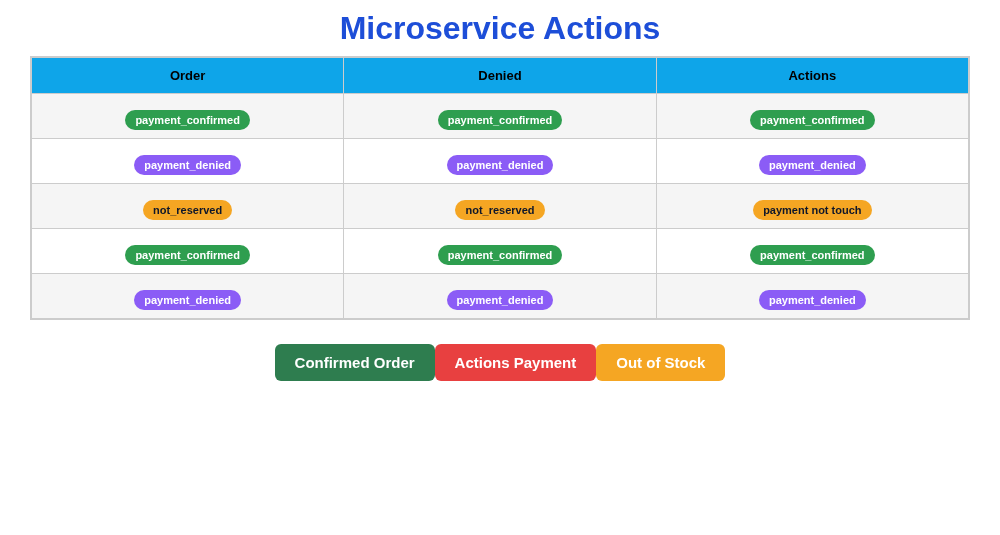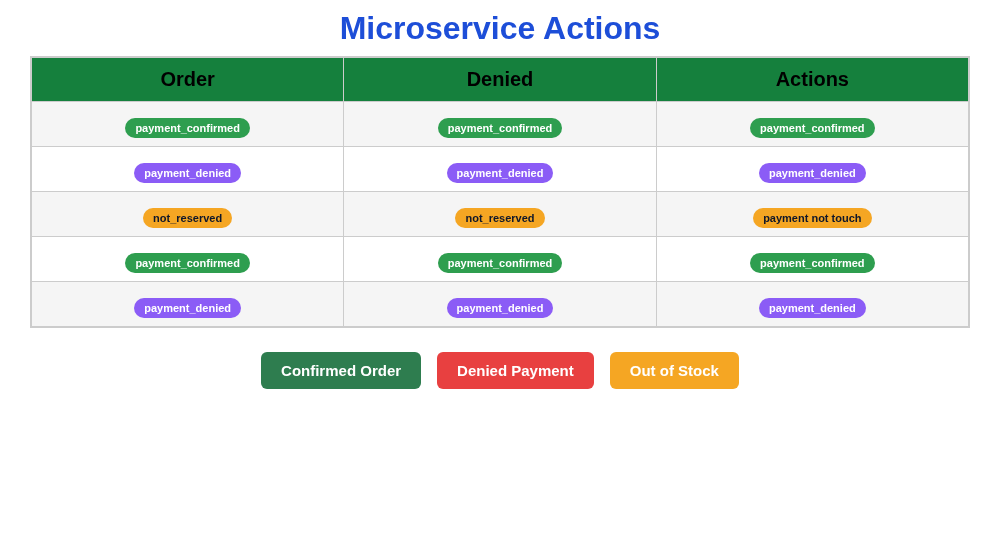--- a/index.html
+++ b/index.html
@@ -30,26 +30,26 @@
       width: 940px;
       border: 1px solid #ccc;
     }
 
     table {
       width: 100%;
       border-collapse: collapse;
     }
 
     thead tr th {
-      background: #15803d;
+      background: #0ea5e9;
       border: 1px solid #ccc;
       padding: 10px;
       text-align: center;
       font-weight: bold;
-      font-size: 20px;
+      font-size: 13px;
     }
 
     tbody tr {
       border: 1px solid #ccc;
     }
 
     tbody tr:nth-child(odd) {
       background: #f5f5f5;
     }
 
@@ -82,21 +82,20 @@
       background-color: #8b5cf6;
     }
 
     .badge-yellow {
       background-color: #f5a623;
       color: #0f172a;
     }
 
     .legend-area {
       display: flex;
-      gap: 16px;
       margin-top: 24px;
     }
 
     .legend-btn {
       padding: 10px 20px;
       border: none;
       border-radius: 6px;
       font-size: 15px;
       font-weight: bold;
       cursor: pointer;
@@ -155,15 +154,15 @@
           <td><span class="badge badge-red">payment_denied</span></td>
           <td><span class="badge badge-red">payment_denied</span></td>
           <td><span class="badge badge-red">payment_denied</span></td>
         </tr>
       </tbody>
   </table>
 </div>
 
 <div class="legend-area">
   <button class="legend-btn legend-btn-green">Confirmed Order</button>
-  <button class="legend-btn legend-btn-red">Denied Payment</button>
+  <button class="legend-btn legend-btn-red">Actions Payment</button>
   <button class="legend-btn legend-btn-yellow">Out of Stock</button>
 </div>
 
 </body></html>

